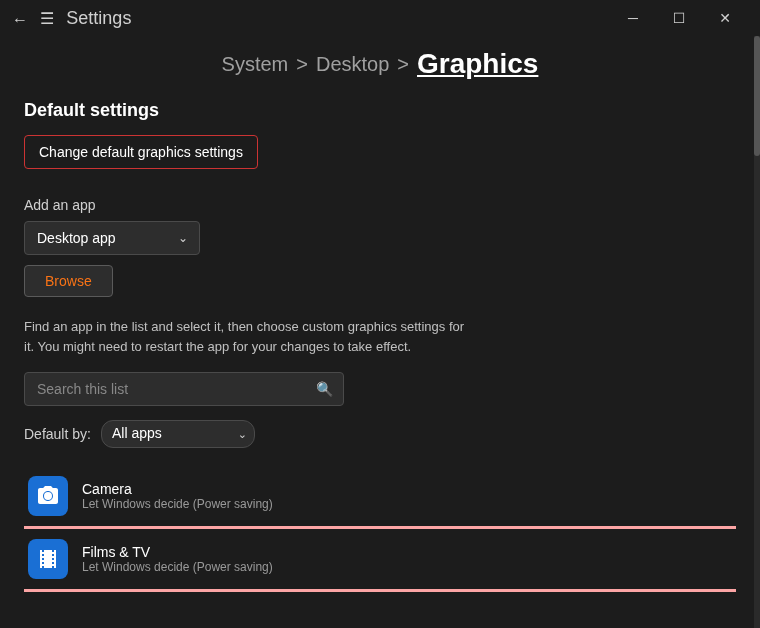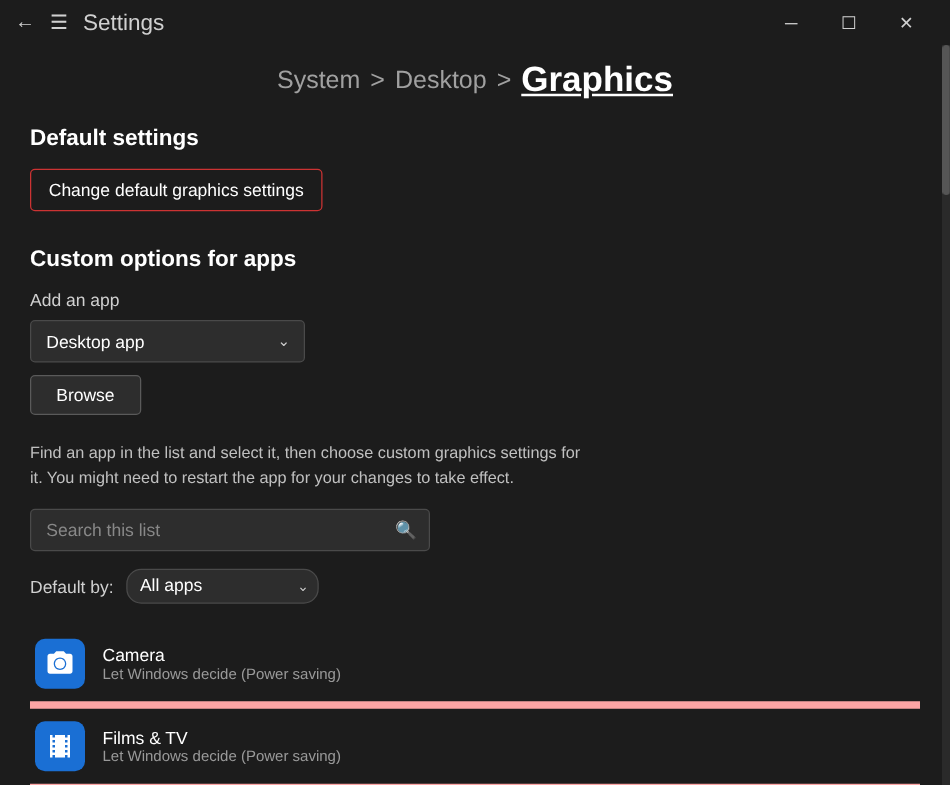--- a/index.html
+++ b/index.html
@@ -111,21 +111,21 @@
 
     .add-app-label {
       font-size: 14px;
       color: #d0d0d0;
       margin-bottom: 8px;
     }
 
     
     .dropdown-wrapper {
       position: relative;
-      width: 220px;
+      width: 176px;
       margin-bottom: 10px;
     }
     .dropdown-select {
       width: 100%;
       background-color: #2d2d2d;
       border: 1px solid #4a4a4a;
       border-radius: 4px;
       color: #ffffff;
       font-size: 14px;
       padding: 8px 36px 8px 12px;
@@ -141,21 +141,21 @@
       pointer-events: none;
       color: #d0d0d0;
       font-size: 12px;
     }
 
     
     .browse-btn {
       background: #2d2d2d;
       border: 1px solid #5a5a5a;
       border-radius: 4px;
-      color: #ffffff;
+      color: #f97316;
       font-size: 14px;
       padding: 7px 20px;
       cursor: pointer;
       margin-bottom: 20px;
     }
 
     
     .info-text {
       font-size: 13px;
       color: #c0c0c0;
@@ -225,21 +225,21 @@
       color: #d0d0d0;
       font-size: 11px;
     }
 
     
     .app-list-item {
       display: flex;
       align-items: center;
       gap: 14px;
       padding: 10px 4px;
-      border-bottom: 6px solid #fca5a5;
+      border-bottom: 3px solid #fca5a5;
     }
     .app-icon {
       width: 40px;
       height: 40px;
       border-radius: 8px;
       display: flex;
       align-items: center;
       justify-content: center;
       flex-shrink: 0;
     }
@@ -298,21 +298,20 @@
     <span class="crumb">Desktop</span>
     <span class="sep">&gt;</span>
     <span class="current">Graphics</span>
   </div>
 
   
   <div class="section-heading">Default settings</div>
   <div class="change-default-link">Change default graphics settings</div>
 
   
-  <div class="custom-section-heading">Custom options for apps</div>
 
   <div class="add-app-label">Add an app</div>
 
   <div class="dropdown-wrapper">
     <select class="dropdown-select">
       <option>Desktop app</option>
       <option>Microsoft Store app</option>
     </select>
     <span class="dropdown-arrow">⌄</span>
   </div>

